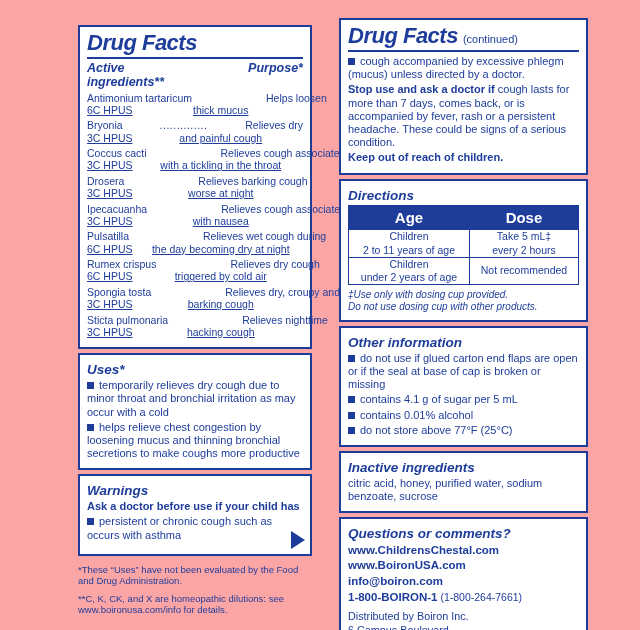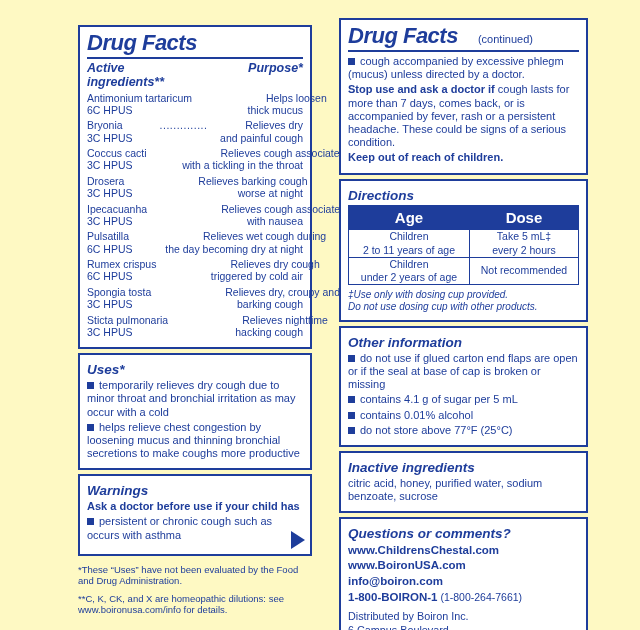--- a/index.html
+++ b/index.html
@@ -1,36 +1,36 @@
 <!DOCTYPE html>
 <html><head>
 <meta charset="utf-8">
 <style>
   html,body{margin:0;padding:0;}
   body{width:640px;height:630px;background:#ffffff;font-family:"Liberation Sans", sans-serif;}
-  .page{position:relative;width:640px;height:630px;background:#fef9c3;color:#1e3d9b;overflow:hidden;}
+  .page{position:relative;width:640px;height:630px;background:#fca5a5;color:#1e3d9b;overflow:hidden;}
   .col{position:absolute;display:flex;flex-direction:column;}
   .col-left{left:78px;top:25px;width:234px;}
   .col-right{left:339px;top:18px;width:249px;}
   .box{border:2px solid #1e3d9b;background:#fff;padding:4px 7px 6px 7px;margin-bottom:4px;box-sizing:border-box;}
   h1.df-title{margin:0;font-size:22px;font-weight:bold;font-style:italic;letter-spacing:-0.5px;line-height:1.05;}
-  .continued{font-size:11px;font-weight:normal;font-style:normal;letter-spacing:0;margin-left:20px;}
+  .continued{font-size:11px;font-weight:normal;font-style:normal;letter-spacing:0;margin-left:5px;}
   .rule{border-top:2px solid #1e3d9b;margin:3px 0 3px 0;}
   .ai-head{display:flex;justify-content:space-between;font-weight:bold;font-style:italic;font-size:12.5px;line-height:1.1;margin-bottom:2px;}
   .ai-left{width:112px;}
   .ai-right{text-align:right;}
   .entry{font-size:10.5px;line-height:1.18;margin-bottom:3px;}
   .row1{display:flex;gap:36px;}
   .row1 .nm{white-space:nowrap;}
   .row1 .dots{flex:1;overflow:hidden;white-space:nowrap;margin:0 1px;}
   .row1 .dots::after{content:"........................................................................";letter-spacing:0.5px;}
   .row1 .p1{white-space:nowrap;text-align:right;}
-  .row2{display:flex;justify-content:space-between;}
+  .row2{display:flex;justify-content:space-between;text-decoration:underline;}
   .row2 .pot{white-space:nowrap;margin-right:6px;}
-  .row2 .p2{text-align:right;flex:1;}
+  .row2 .p2{text-align:center;flex:1;}
   .hpus-note{font-style:italic;font-size:10.5px;line-height:1.2;margin:4px 0 0 0;}
   h2.sec{margin:4px 0 1px 0;font-size:13.5px;font-weight:bold;font-style:italic;line-height:1.1;}
   p.body-text{margin:0 0 2px 0;font-size:11px;line-height:1.2;}
   .sq{display:inline-block;width:7px;height:7px;background:#1e3d9b;margin-right:5px;}
   .bold{font-weight:bold;}
   .warnings-box{position:relative;padding-bottom:10px;}
   .cont-arrow{position:absolute;right:5px;bottom:5px;width:0;height:0;border-left:14px solid #1e3d9b;border-top:9px solid transparent;border-bottom:9px solid transparent;}
   .footnotes{margin-top:4px;font-size:9.5px;line-height:1.22;}
   .footnotes p{margin:0 0 6px 0;}
   table.dose{width:100%;border-collapse:collapse;margin-top:2px;}

